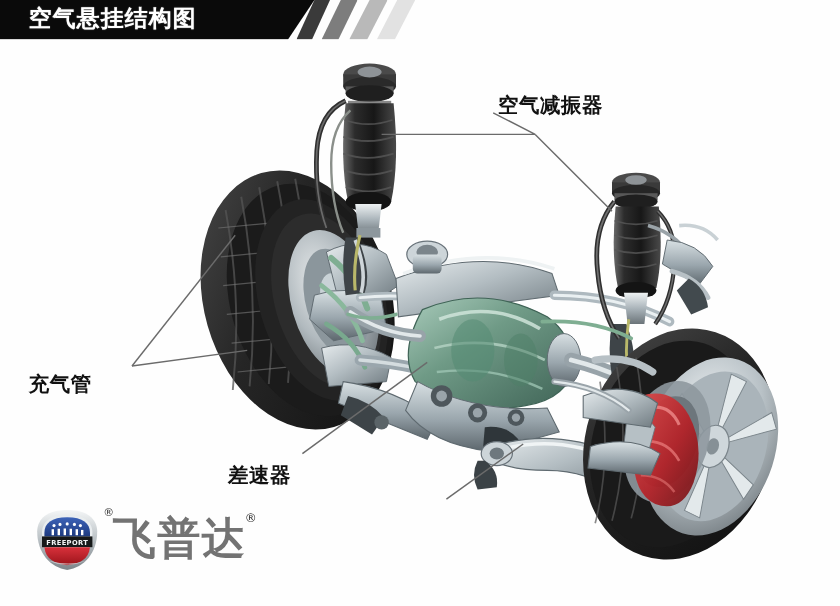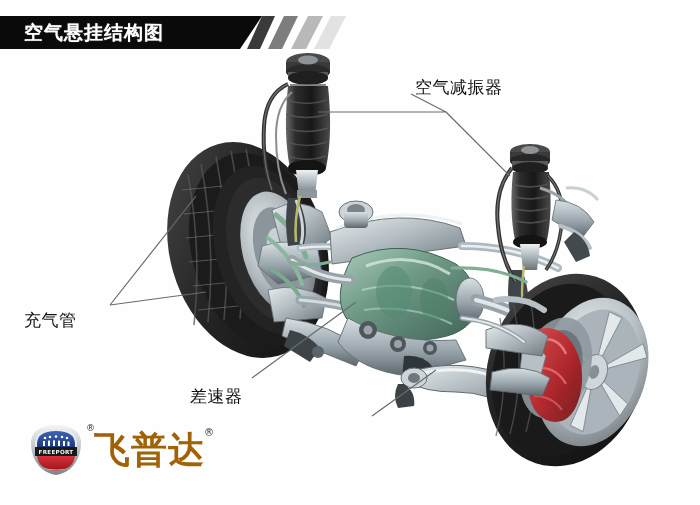--- a/index.html
+++ b/index.html
@@ -3,54 +3,54 @@
 <meta charset="utf-8">
 <style>
   html,body{margin:0;padding:0;background:#ffffff;}
   body{
     width:700px;height:505px;overflow:hidden;position:relative;
     font-family:"DejaVu Sans","Liberation Sans",sans-serif;
   }
   #stage{position:absolute;inset:0;width:700px;height:505px;background:#fefefe;}
 
   
-  .banner{position:absolute;left:0;top:16px;width:360px;height:19px;}
+  .banner{position:absolute;left:0;top:0;width:360px;height:19px;}
   .banner .blk{
     position:absolute;left:0;top:0;width:262px;height:33px;background:#0a0a0a;
     clip-path:polygon(0 0,262px 0,240px 33px,0 33px);
   }
   .banner .stripe{position:absolute;top:0;height:33px;}
   .banner .s1{left:247px;width:28px;background:#3a3a3a;clip-path:polygon(15px 0,28px 0,13px 33px,0 33px);}
   .banner .s2{left:268px;width:30px;background:#7d7d7d;clip-path:polygon(16px 0,30px 0,14px 33px,0 33px);}
   .banner .s3{left:291px;width:32px;background:#b9b9b9;clip-path:polygon(17px 0,32px 0,15px 33px,0 33px);}
   .banner .s4{left:314px;width:32px;background:#e2e2e2;clip-path:polygon(17px 0,32px 0,15px 33px,0 33px);}
   .banner .btitle{
     position:absolute;left:24px;top:4px;color:#ffffff;font-size:19px;font-weight:bold;
     letter-spacing:1px;line-height:25px;white-space:nowrap;
     text-shadow:0 0 1px rgba(255,255,255,.55);
   }
 
   
-  .lbl{position:absolute;color:#111;font-size:17px;font-weight:normal;white-space:nowrap;letter-spacing:.5px;}
+  .lbl{position:absolute;color:#111;font-size:17px;font-weight:bold;white-space:nowrap;letter-spacing:.5px;}
   #lbl-shock{left:415px;top:76px;}
   #lbl-tube{left:24px;top:309px;text-align:center;}
   #lbl-diff{left:190px;top:385px;}
   #lbl-arm{left:310px;top:423px;}
 
   
   #leaders{position:absolute;left:0;top:0;width:700px;height:505px;}
 
   
   #art{position:absolute;left:0;top:0;width:700px;height:505px;}
 
   
   .logo{position:absolute;left:28px;top:421px;width:200px;height:60px;}
   .logo .emblem{position:absolute;left:0;top:2px;width:56px;height:54px;}
   .logo .cn{
-    position:absolute;left:66px;top:8px;font-size:36px;font-weight:bold;color:#a16207;
+    position:absolute;left:66px;top:8px;font-size:36px;font-weight:bold;color:#737373;
     letter-spacing:1px;line-height:42px;font-family:"DejaVu Sans","Liberation Sans",sans-serif;
   }
   .logo .reg1{position:absolute;left:58px;top:2px;font-size:9px;color:#333;}
   .logo .reg2{position:absolute;left:176px;top:6px;font-size:10px;color:#333;}
 </style>
 </head>
 <body>
 
 <div id="stage">
 

